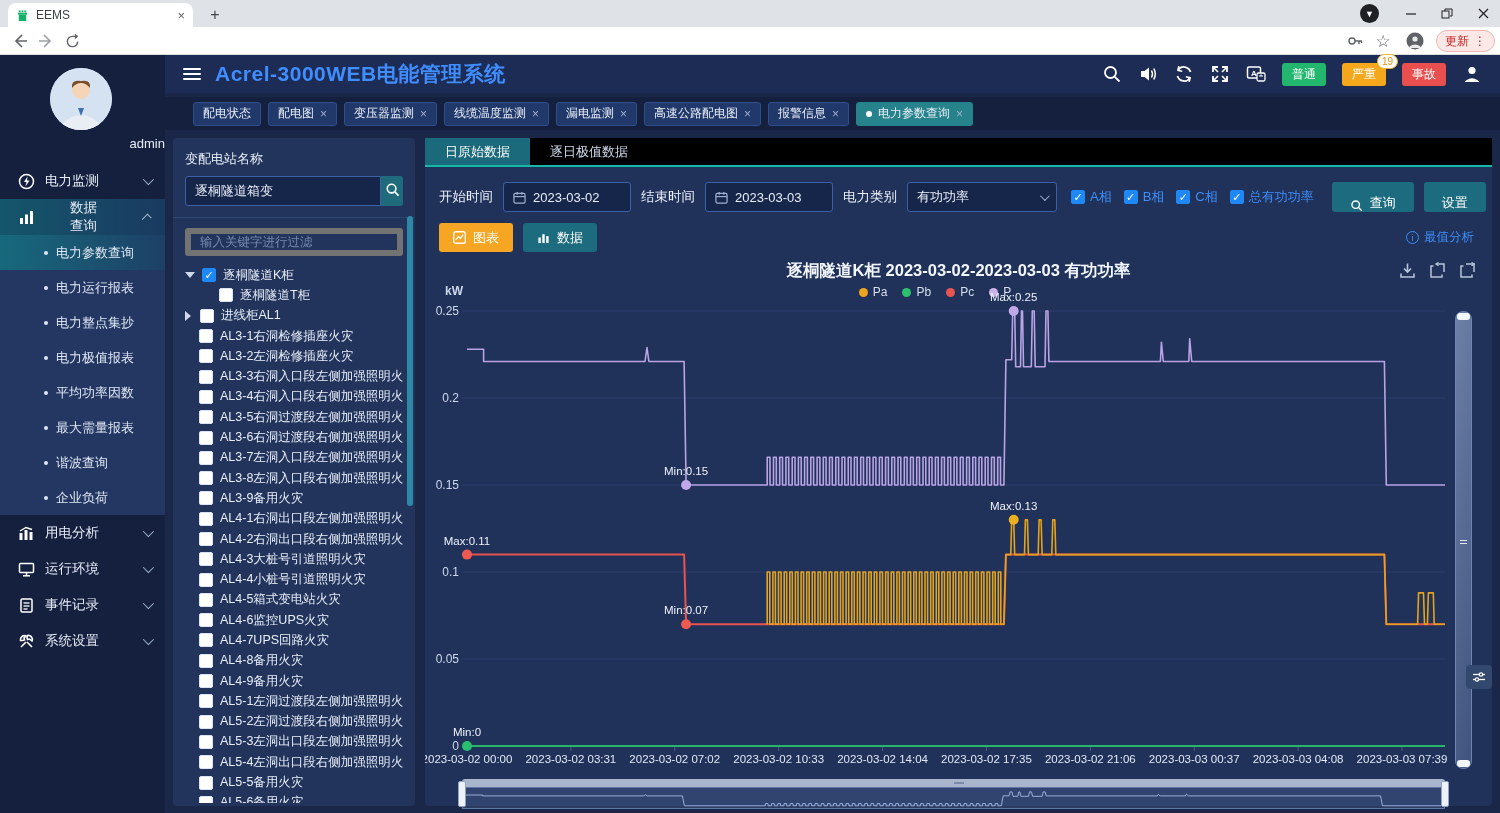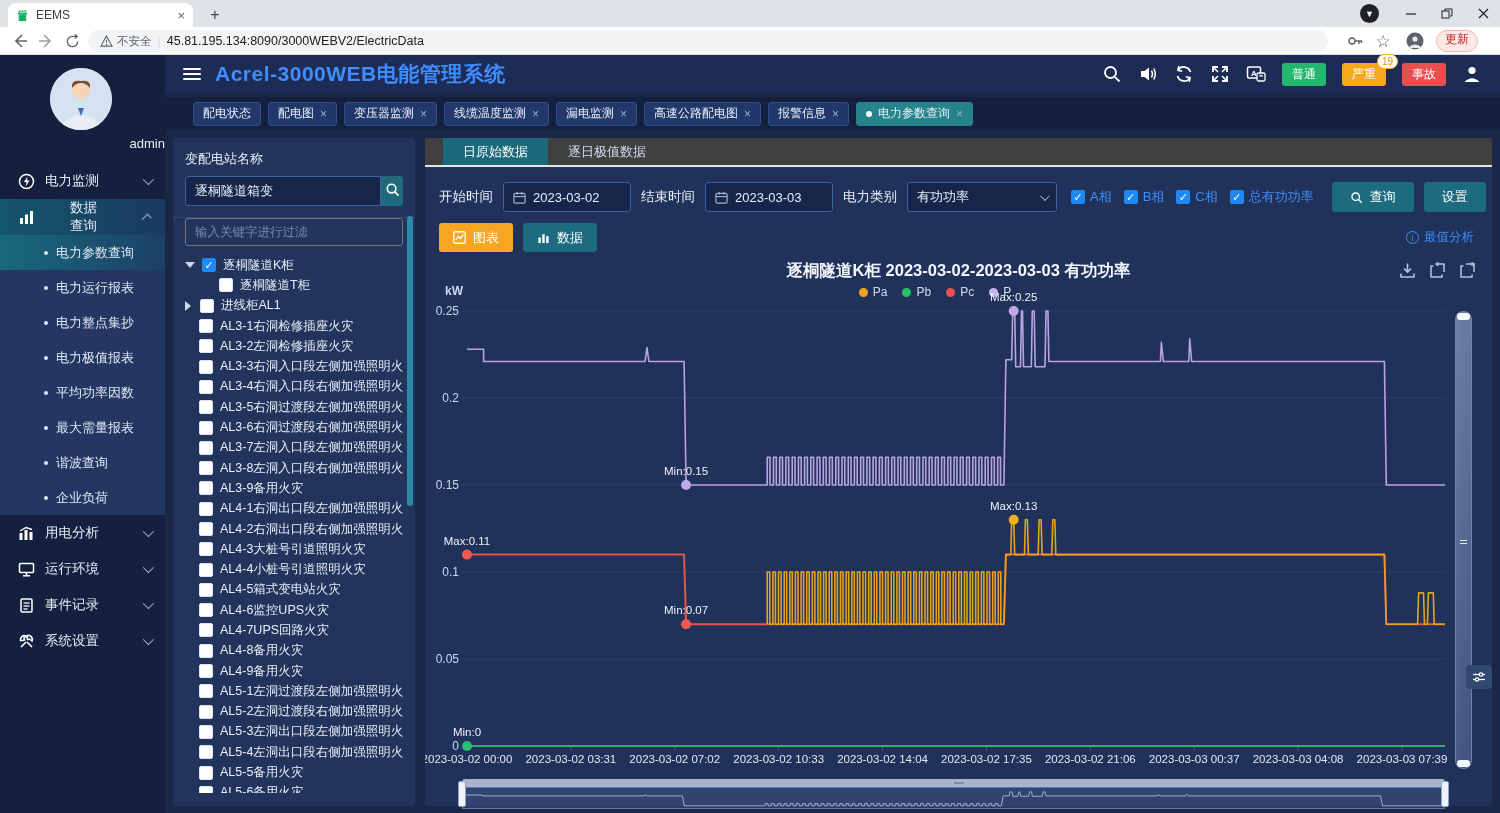--- a/index.html
+++ b/index.html
@@ -16,21 +16,21 @@
   .winbtn { position:absolute; top:0; height:27px; width:34px; display:flex; align-items:center; justify-content:center; color:#202124; }
   .dlcirc { position:absolute; top:4px; left:1360px; width:19px; height:19px; border-radius:50%; background:#202124;
     color:#fff; font-size:9px; display:flex; align-items:center; justify-content:center;}
   #toolbar { position:absolute; top:27px; left:0; width:1500px; height:28px; background:#fff; border-bottom:1px solid #dadce0;}
   .navic { position:absolute; top:4px; width:20px; height:20px; color:#5f6368; font-size:15px; display:flex; align-items:center; justify-content:center;}
   #urlbar { position:absolute; top:3px; left:88px; width:1240px; height:22px; background:#f1f3f4; border-radius:11px;
     display:flex; align-items:center; padding:0 12px; gap:6px; font-size:12.5px; color:#202124;}
   #urlbar .warn { color:#5f6368; font-size:11.5px; display:flex; align-items:center; gap:4px;}
   #urlbar .sep { color:#dadce0; }
   .updatepill { position:absolute; top:3px; left:1436px; height:22px; border:1px solid #f3b6b2; background:#fce8e6;
-    color:#c5221f; border-radius:11px; display:flex; align-items:center; gap:5px; padding:0 8px; font-size:12px;flex-direction:column;}
+    color:#c5221f; border-radius:11px; display:flex; align-items:center; gap:5px; padding:0 8px; font-size:12px;}
 
   
   #app { position:absolute; top:55px; left:0; width:1500px; height:758px; background:#1a2748; }
   #sidebar { position:absolute; top:0; left:0; width:165px; height:758px; background:#15203f; }
   #avatar { position:absolute; top:13px; left:50px; width:62px; height:62px; border-radius:50%; background:#d4e2f2; overflow:hidden;}
   #adminname { position:absolute; top:81px; width:165px; text-align:right; color:#e8eef8; font-size:13px;}
   #side-menu { position:absolute; top:108px; left:0; width:165px;}
   .mrow { height:36px; display:flex; align-items:center; padding:0 14px 0 18px; color:#e6ecf7; font-size:13.5px; gap:10px; position:relative;}
   .mrow.active-parent { background:linear-gradient(90deg,#14566b,#1a3a60);gap:35px; }
   .mrow .chev { margin-left:auto; width:8px; height:8px; border-right:1.6px solid #9fb0cf; border-bottom:1.6px solid #9fb0cf; }
@@ -60,49 +60,49 @@
   .chip .cdot { width:6px; height:6px; border-radius:50%; background:#fff;}
 
   
   #treepanel { position:absolute; top:83px; left:173px; width:242px; height:668px; background:#22345c; border-radius:4px; padding:12px 12px 6px 12px;}
   #treepanel .plabel { color:#e8eef8; font-size:13px; margin-bottom:8px;}
   .inprow { display:flex; }
   .inprow input { flex:1; height:30px; background:#16254a; border:1px solid #3d5fa6; border-radius:3px 0 0 3px;
     color:#e8eef8; font-size:13px; padding:0 9px; outline:none; font-family:inherit;}
   .inprow button { width:42px; height:30px; background:#1f6b7c; border:none; border-radius:0 3px 3px 0; color:#fff;}
   #treedivider { height:1px; background:#2e4674; margin:11px -12px 0 -12px;}
-  #filterinp { width:100%; height:28px; background:transparent; border:1px solid #737373; border-radius:3px;
+  #filterinp { width:100%; height:28px; margin-top:10px; background:transparent; border:6px solid #737373; border-radius:3px;
     color:#e8eef8; font-size:12.5px; padding:0 9px; outline:none; font-family:inherit;}
   #filterinp::placeholder { color:#7589ae; }
   #tree { margin-top:9px; height:538px; overflow:hidden; position:relative;}
   .tree-row { height:20.3px; display:flex; align-items:center; gap:7px; color:#e8eef8; font-size:12.5px; white-space:nowrap;}
   .caret { width:0; height:0; flex:0 0 8px;}
   .caret.down { border-left:5px solid transparent; border-right:5px solid transparent; border-top:6px solid #cfd9ec; width:0;}
   .caret.right { border-top:5px solid transparent; border-bottom:5px solid transparent; border-left:6px solid #cfd9ec;}
   .cbox { width:14px; height:14px; flex:0 0 14px; border:1px solid #dbe4f2; border-radius:2px; background:#fff;
     display:flex; align-items:center; justify-content:center; font-size:11px; color:#fff;}
   .cbox.checked { background:#1e88f7; border-color:#1e88f7;}
   #treescroll { position:absolute; right:2px; top:78px; width:6px; height:290px; border-radius:3px; background:#2d89a6;}
 
   
   #main { position:absolute; top:83px; left:425px; width:1067px; height:668px; background:#20315a; border-radius:4px;}
-  #subtabs { display:flex; height:29px; border-bottom:2px solid #e5e5e5; background:#404040;padding-left:18px;}
+  #subtabs { display:flex; height:29px; border-bottom:2px solid #14b8a6; background:#000000;}
   .stab { padding:0 20px; display:flex; align-items:center; color:#cfd9ec; font-size:13px;}
   .stab.active { background:#1b6a7c; color:#fff;}
   #formrow { display:flex; align-items:center; gap:10px; padding:14px 0 0 14px; height:46px;}
   .flabel { color:#e8eef8; font-size:13.5px; }
   .dateinp { width:128px; height:30px; background:#16254a; border:1px solid #3d5fa6; border-radius:3px;
     display:flex; align-items:center; gap:7px; padding:0 9px; color:#e8eef8; font-size:13px;}
   .selinp { width:150px; height:30px; background:#16254a; border:1px solid #3d5fa6; border-radius:3px;
     display:flex; align-items:center; padding:0 9px; color:#e8eef8; font-size:13px;}
   .selinp .chev { margin-left:auto; width:7px; height:7px; border-right:1.5px solid #9fb0cf; border-bottom:1.5px solid #9fb0cf; transform:rotate(45deg) translateY(-2px);}
   #phases { display:flex; align-items:center; gap:12px; margin-left:4px;}
   .phase { display:flex; align-items:center; gap:5px; color:#3e8ef7; font-size:13px;}
   .tealbtn { height:30px; background:#1d6b7e; border:none; border-radius:3px; color:#fff; font-size:13px;
-    display:flex; align-items:center; gap:7px; padding:0 18px;}
+    display:flex; align-items:flex-end; gap:7px; padding:0 18px;}
   #btnrow { display:flex; align-items:center; padding:10px 18px 0 14px;}
   .chartbtn { height:29px; border:none; border-radius:3px; color:#fff; font-size:13px; display:flex; align-items:center; gap:7px; padding:0 14px;}
   #btn-chart { background:#f6a622; }
   #btn-data { background:#1d6b7e; margin-left:10px;}
   #maxlink { margin-left:auto; color:#3e8ef7; font-size:12.5px; display:flex; align-items:center; gap:5px;}
   #maxlink .ic { width:13px; height:13px; border:1px solid #3e8ef7; border-radius:50%; font-size:9px; display:flex; align-items:center; justify-content:center;}
 
   
   #chart { position:relative; height:560px; margin-top:2px;}
   #charttitle { position:absolute; top:6px; width:100%; text-align:center; color:#f2f6fd; font-size:16.5px; font-weight:bold;}
@@ -171,32 +171,20 @@
       <svg width="16" height="16" viewBox="0 0 16 16">
         <path d="M6 2 L12 8 L6 14 M12 8 H1" stroke="#9aa0a6" stroke-width="1.6" fill="none"></path>
       </svg>
     </div>
   <div class="navic" style="left:62px">
       <svg width="15" height="15" viewBox="0 0 16 16">
         <path d="M13.5 8 A5.5 5.5 0 1 1 8 2.5 H12" fill="none" stroke="#5f6368" stroke-width="1.5"></path>
         <path d="M10.5 0.5 L13 2.5 L10.5 4.8" fill="none" stroke="#5f6368" stroke-width="1.5"></path>
       </svg>
     </div>
-  <div id="urlbar">
-    <span class="warn">
-        <svg width="13" height="12" viewBox="0 0 14 13">
-          <path d="M7 1 L13 12 H1 Z" fill="none" stroke="#5f6368" stroke-width="1.2"></path>
-          <line x1="7" y1="5" x2="7" y2="8.5" stroke="#5f6368" stroke-width="1.2"></line>
-          <circle cx="7" cy="10.4" r="0.8" fill="#5f6368"></circle>
-        </svg>
-      <span>不安全</span>
-      </span>
-    <span class="sep">|</span>
-    <span>45.81.195.134:8090/3000WEBV2/ElectricData</span>
-  </div>
   <div class="navic" style="left:1345px">
       <svg width="16" height="16" viewBox="0 0 16 16">
         <circle cx="5" cy="8" r="3" fill="none" stroke="#5f6368" stroke-width="1.4"></circle>
         <path d="M8 8 H15 M12 8 V11 M14.5 8 V10" stroke="#5f6368" stroke-width="1.4" fill="none"></path>
       </svg>
     </div>
   <div class="navic" style="left:1373px; font-size:17px">☆</div>
   <div class="navic" style="left:1405px">
       <svg width="18" height="18" viewBox="0 0 18 18">
         <circle cx="9" cy="9" r="8.5" fill="#5f6368"></circle>

